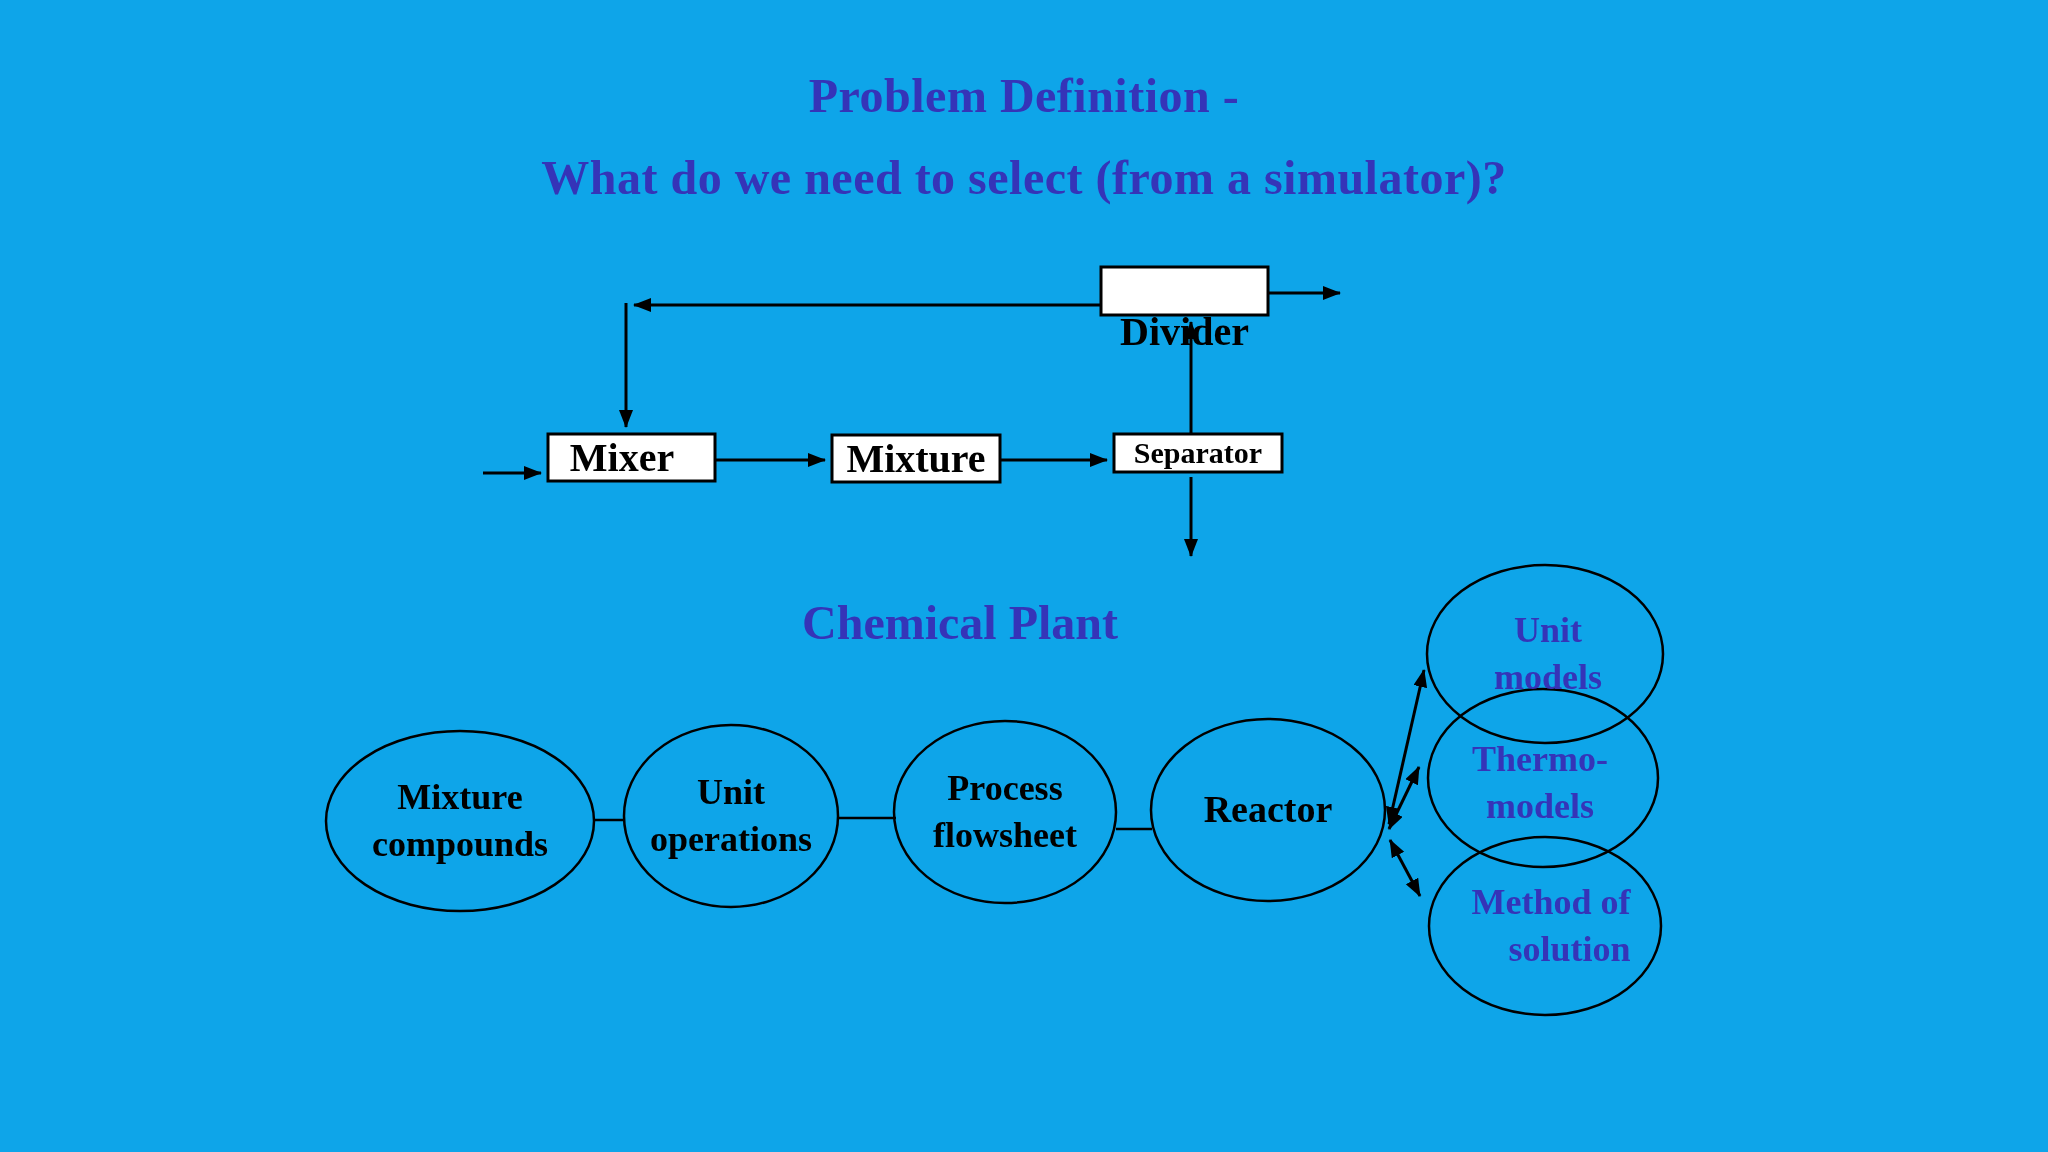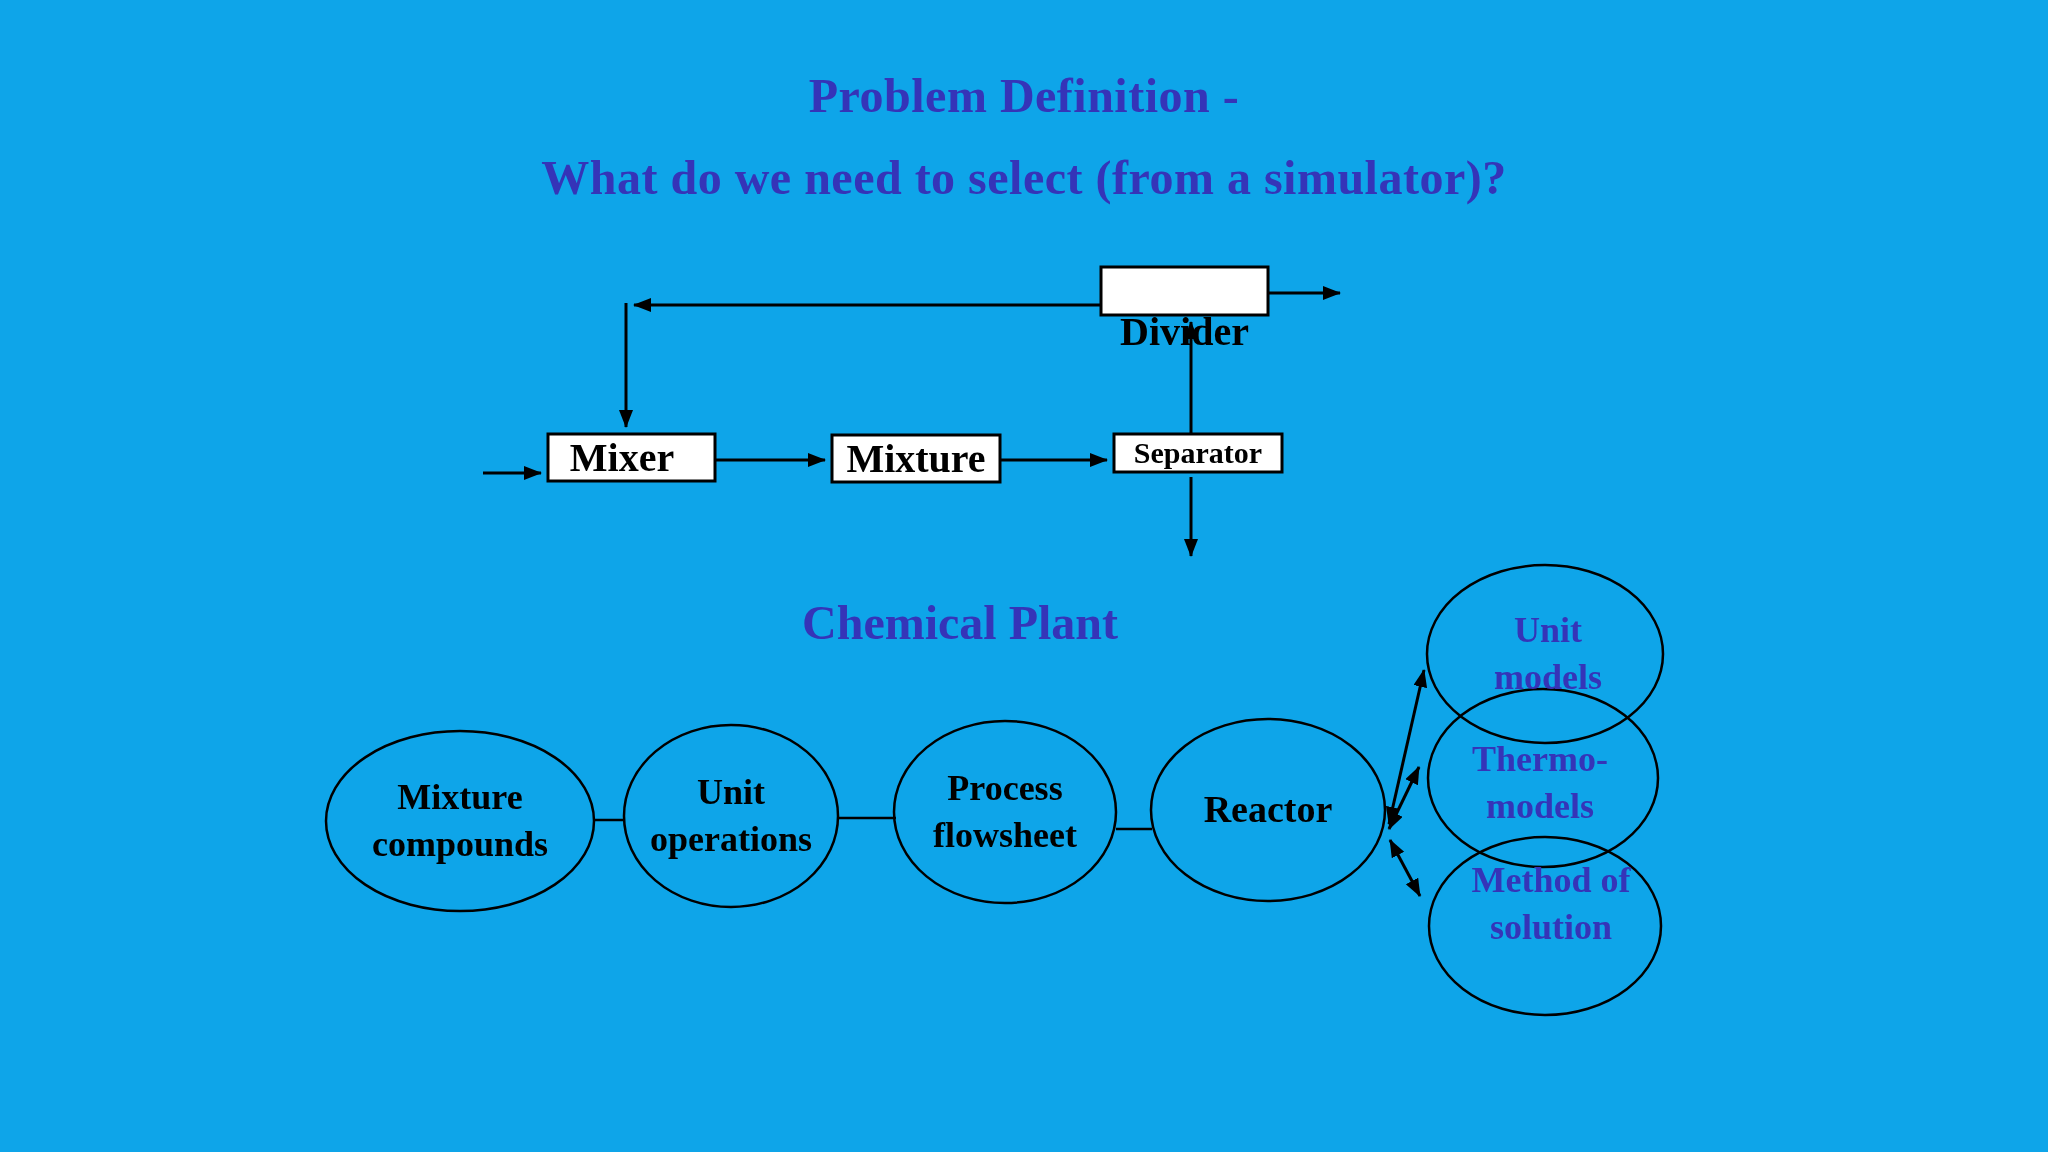--- a/index.html
+++ b/index.html
@@ -105,18 +105,18 @@
     <div>Reactor</div>
   </div>
   <div class="abs ctr elabel blue" style="left:1548px;top:654px;">
     <div>Unit</div>
     <div>models</div>
   </div>
   <div class="abs ctr elabel blue" style="left:1540px;top:783px;">
     <div>Thermo-</div>
     <div>models</div>
   </div>
-  <div class="abs ctr elabel blue" style="left:1551px;top:904px;">
+  <div class="abs ctr elabel blue" style="left:1551px;top:926px;text-align:right;">
     <div>Method of</div>
     <div>solution</div>
   </div>
 
 </div>
 
 </body></html>

